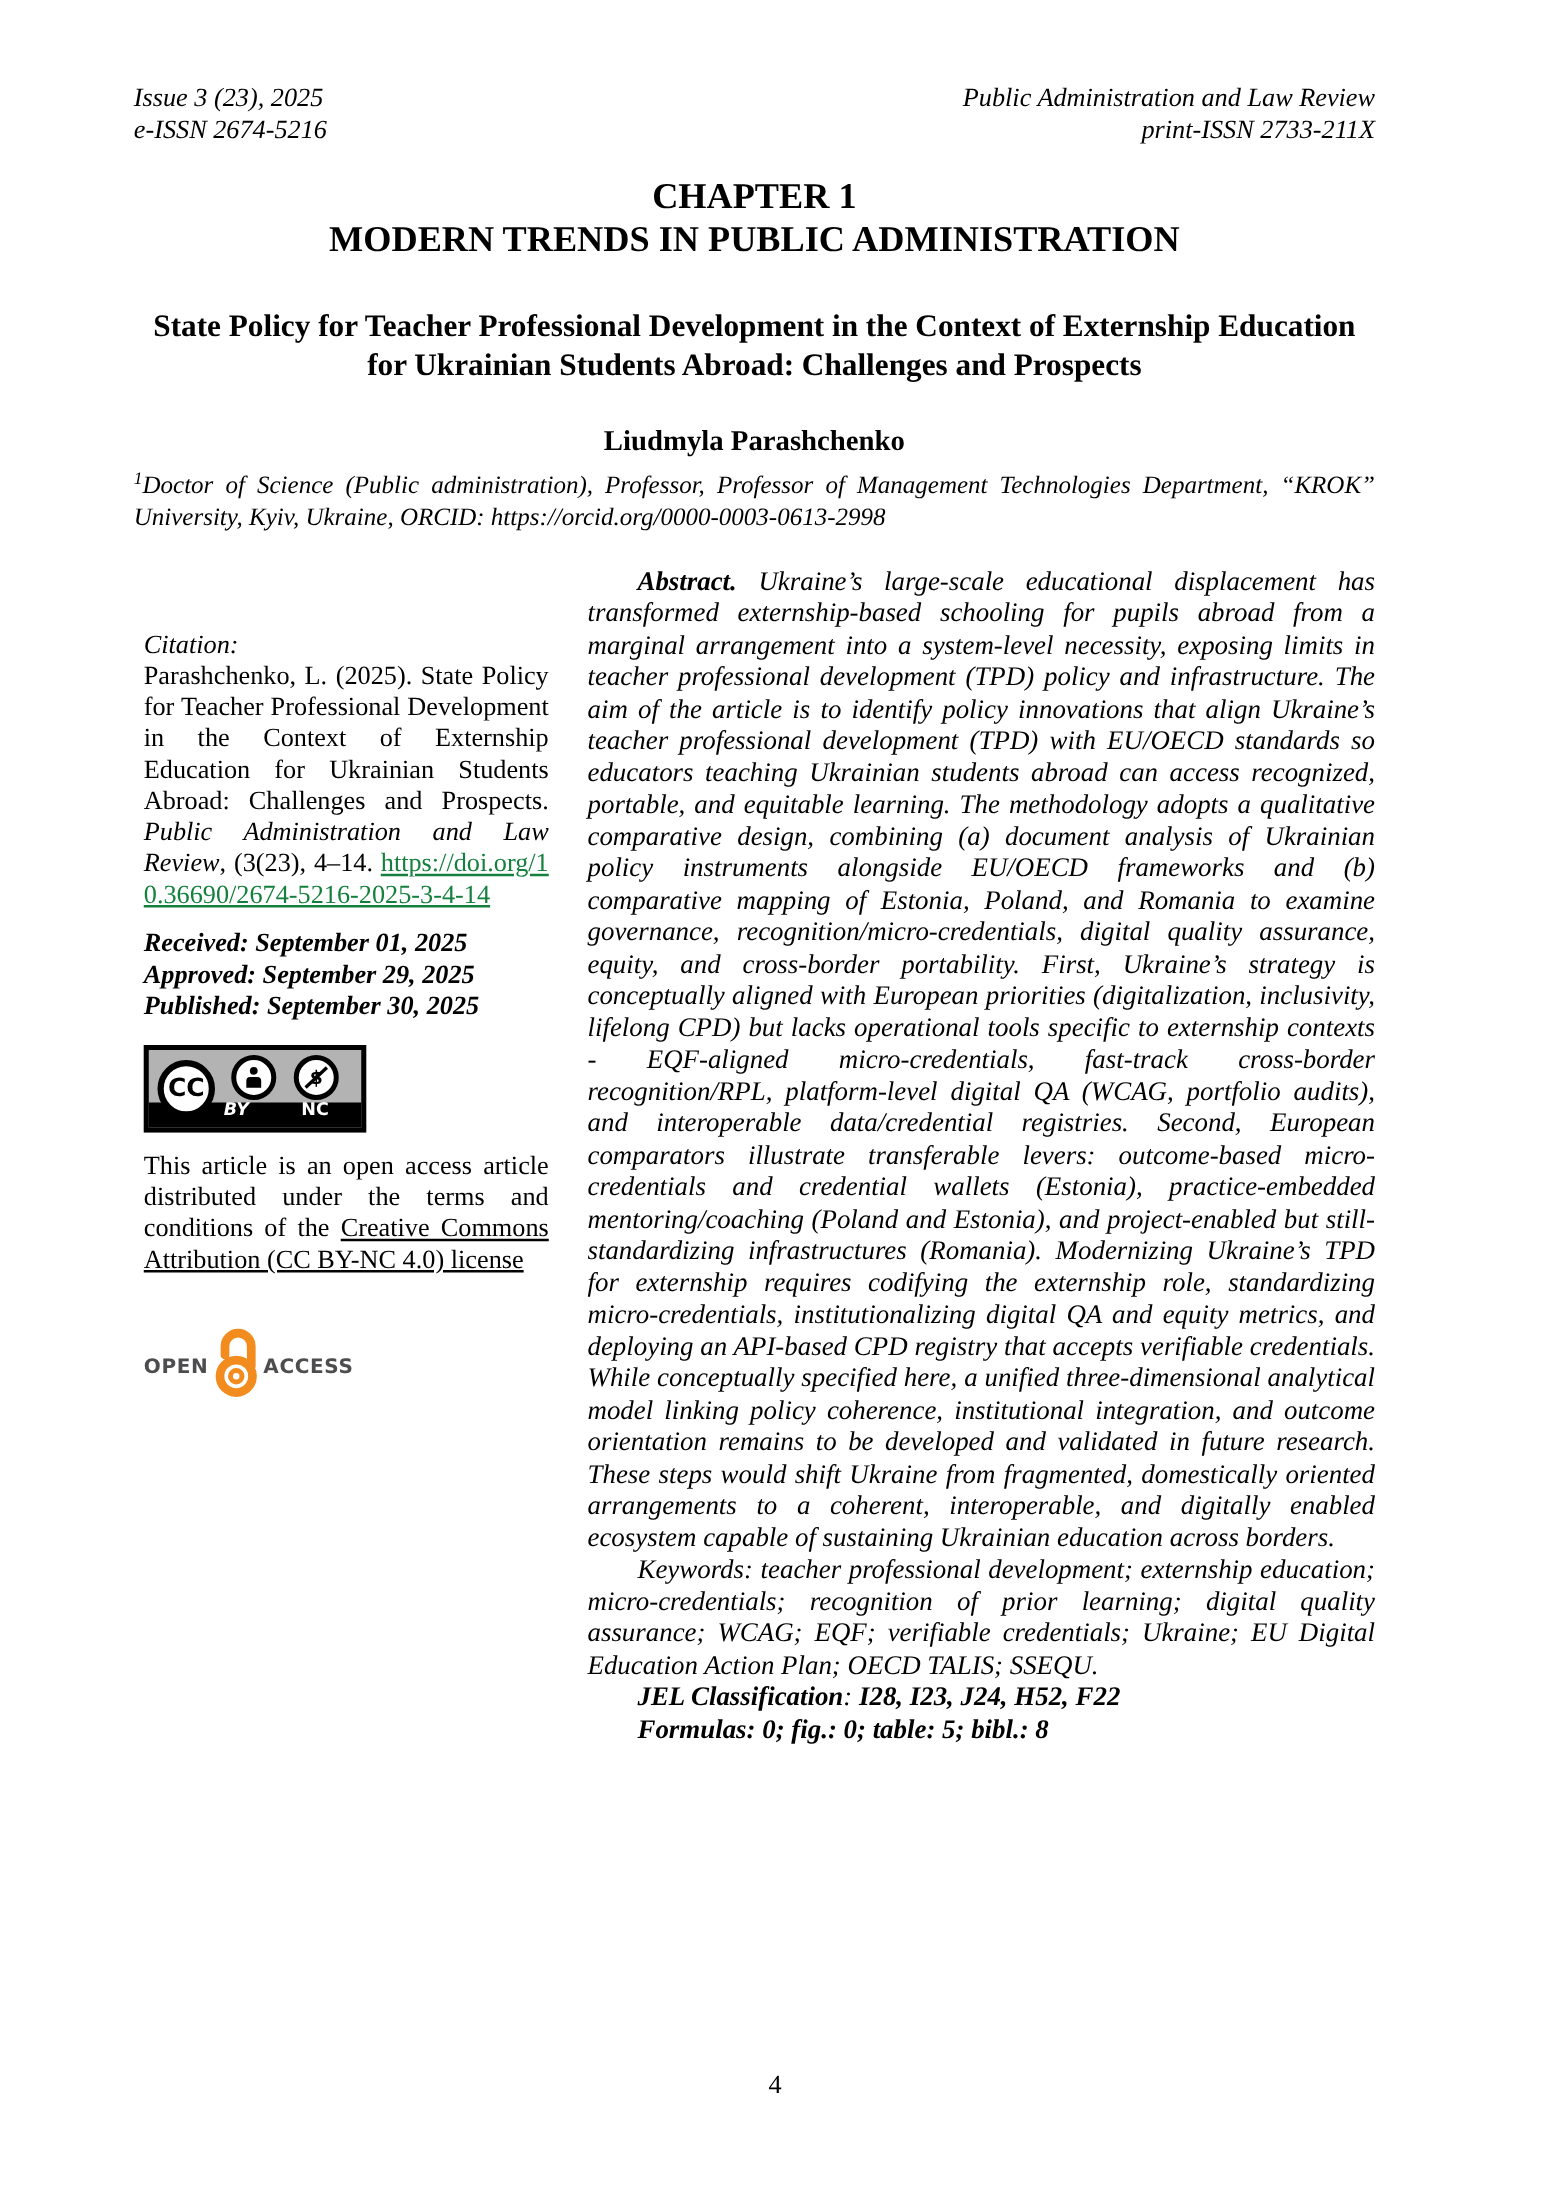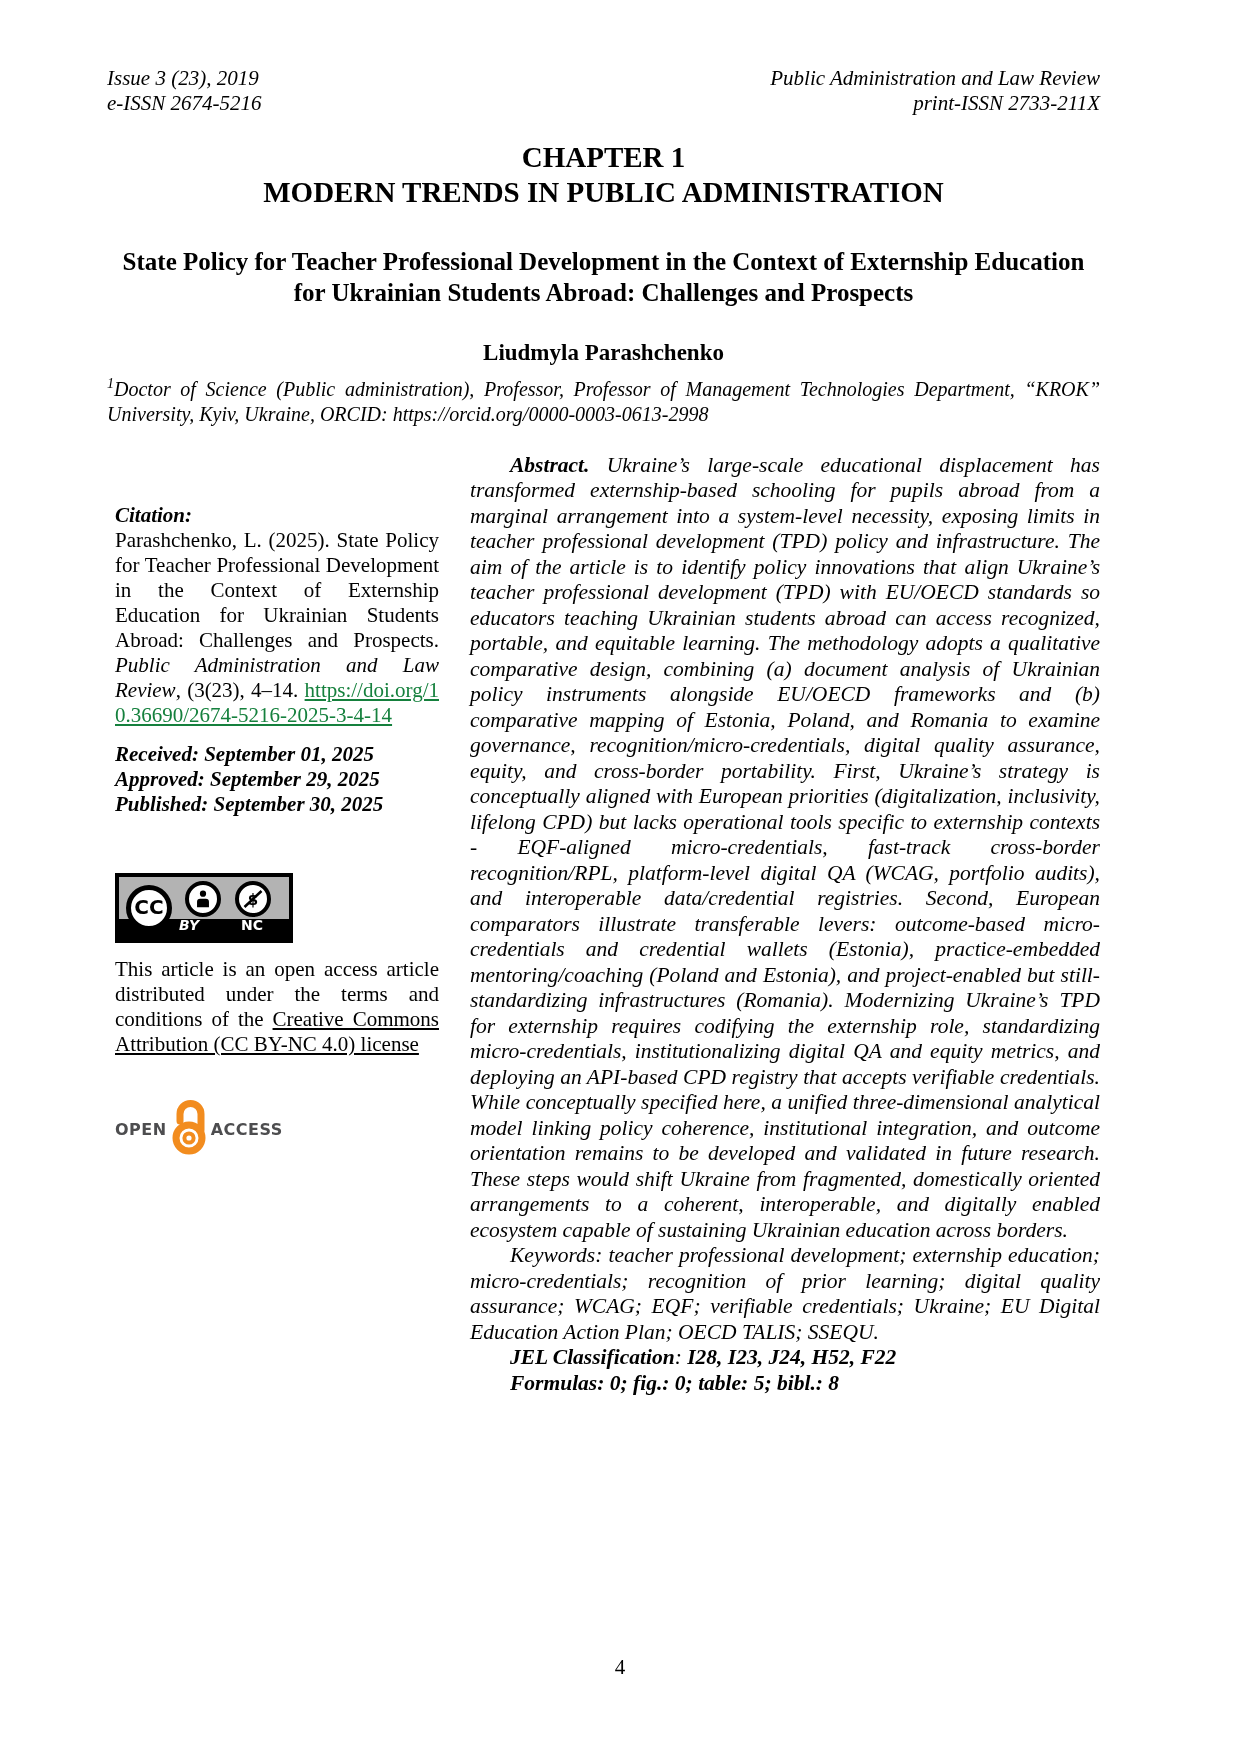--- a/index.html
+++ b/index.html
@@ -21,28 +21,28 @@
   .chapter { text-align:center; font-weight:bold; font-size:29px; line-height:35px; margin-top:24px; }
   
   .title { text-align:center; font-weight:bold; font-size:25px; line-height:31px; margin:36px auto 0; max-width:1000px; }
   .author { text-align:center; font-weight:bold; font-size:23px; margin-top:32px; }
   .affil { font-style:italic; font-size:20px; line-height:25px; text-align:justify; margin-top:5px; }
   .affil sup { font-size:14px; }
   
   .cols { display:flex; gap:31px; margin-top:26px; }
   .col-left { width:332px; flex:none; font-size:21px; line-height:25px; padding-left:8px; }
   .col-right { flex:1; font-size:21.5px; line-height:25.5px; }
-  .cit-label { font-weight:bold; font-style:italic; margin-top:50px; }
+  .cit-label { font-weight:normal; font-style:italic; margin-top:50px; }
   .cit-body { text-align:justify; }
   .cit-journal { font-style:italic; }
   a.doi-link { color:#15803d; text-decoration:underline; word-break:break-all; }
   .dates { margin-top:14px; font-weight:bold; font-style:italic; }
   .dates div { margin:0; }
   
-  .cc-badge { position:relative; width:178px; height:70px; background:#b3b3b3; border:4px solid #000; margin-top:56px; }
+  .cc-badge { position:relative; width:178px; height:70px; background:#b3b3b3; border:4px solid #000; margin-top:19px; }
   .cc-strip { position:absolute; left:0; right:0; bottom:0; height:20px; background:#000; }
   .cc-circle { position:absolute; background:#fff; border-radius:50%; display:flex; align-items:center; justify-content:center; }
   .cc-main { width:46px; height:46px; border:5px solid #000; left:7px; top:50%; transform:translateY(-50%);
              font-family:"DejaVu Sans", sans-serif; font-weight:bold; font-size:20px; }
   .cc-small { width:36px; height:36px; border:4px solid #000; top:4px; }
   .cc-by { left:66px; } .cc-nc { left:116px; }
   .cc-lbl { position:absolute; bottom:1px; color:#fff; font-family:"DejaVu Sans", sans-serif; font-weight:bold; font-size:14px; }
   .lbl-by { left:60px;font-style:italic; } .lbl-nc { left:122px; }
   
   .license { margin-top:14px; text-align:justify; }
@@ -62,21 +62,21 @@
   
   .pageno { position:absolute; left:0; right:0; top:1655px; text-align:center; font-size:21px; }
 </style>
 </head>
 <body>
 
 <div class="page">
 
   <div class="hdr">
     <div class="left">
-      <div>Issue 3 (23), 2019</div>
+      <div>Issue 3 (23), 2025</div>
       <div>e-ISSN 2674-5216</div>
     </div>
     <div class="right">
       <div>Public Administration and Law Review</div>
       <div>print-ISSN 2733-211X</div>
     </div>
   </div>
 
   <div class="chapter">
     <div>CHAPTER 1</div>

